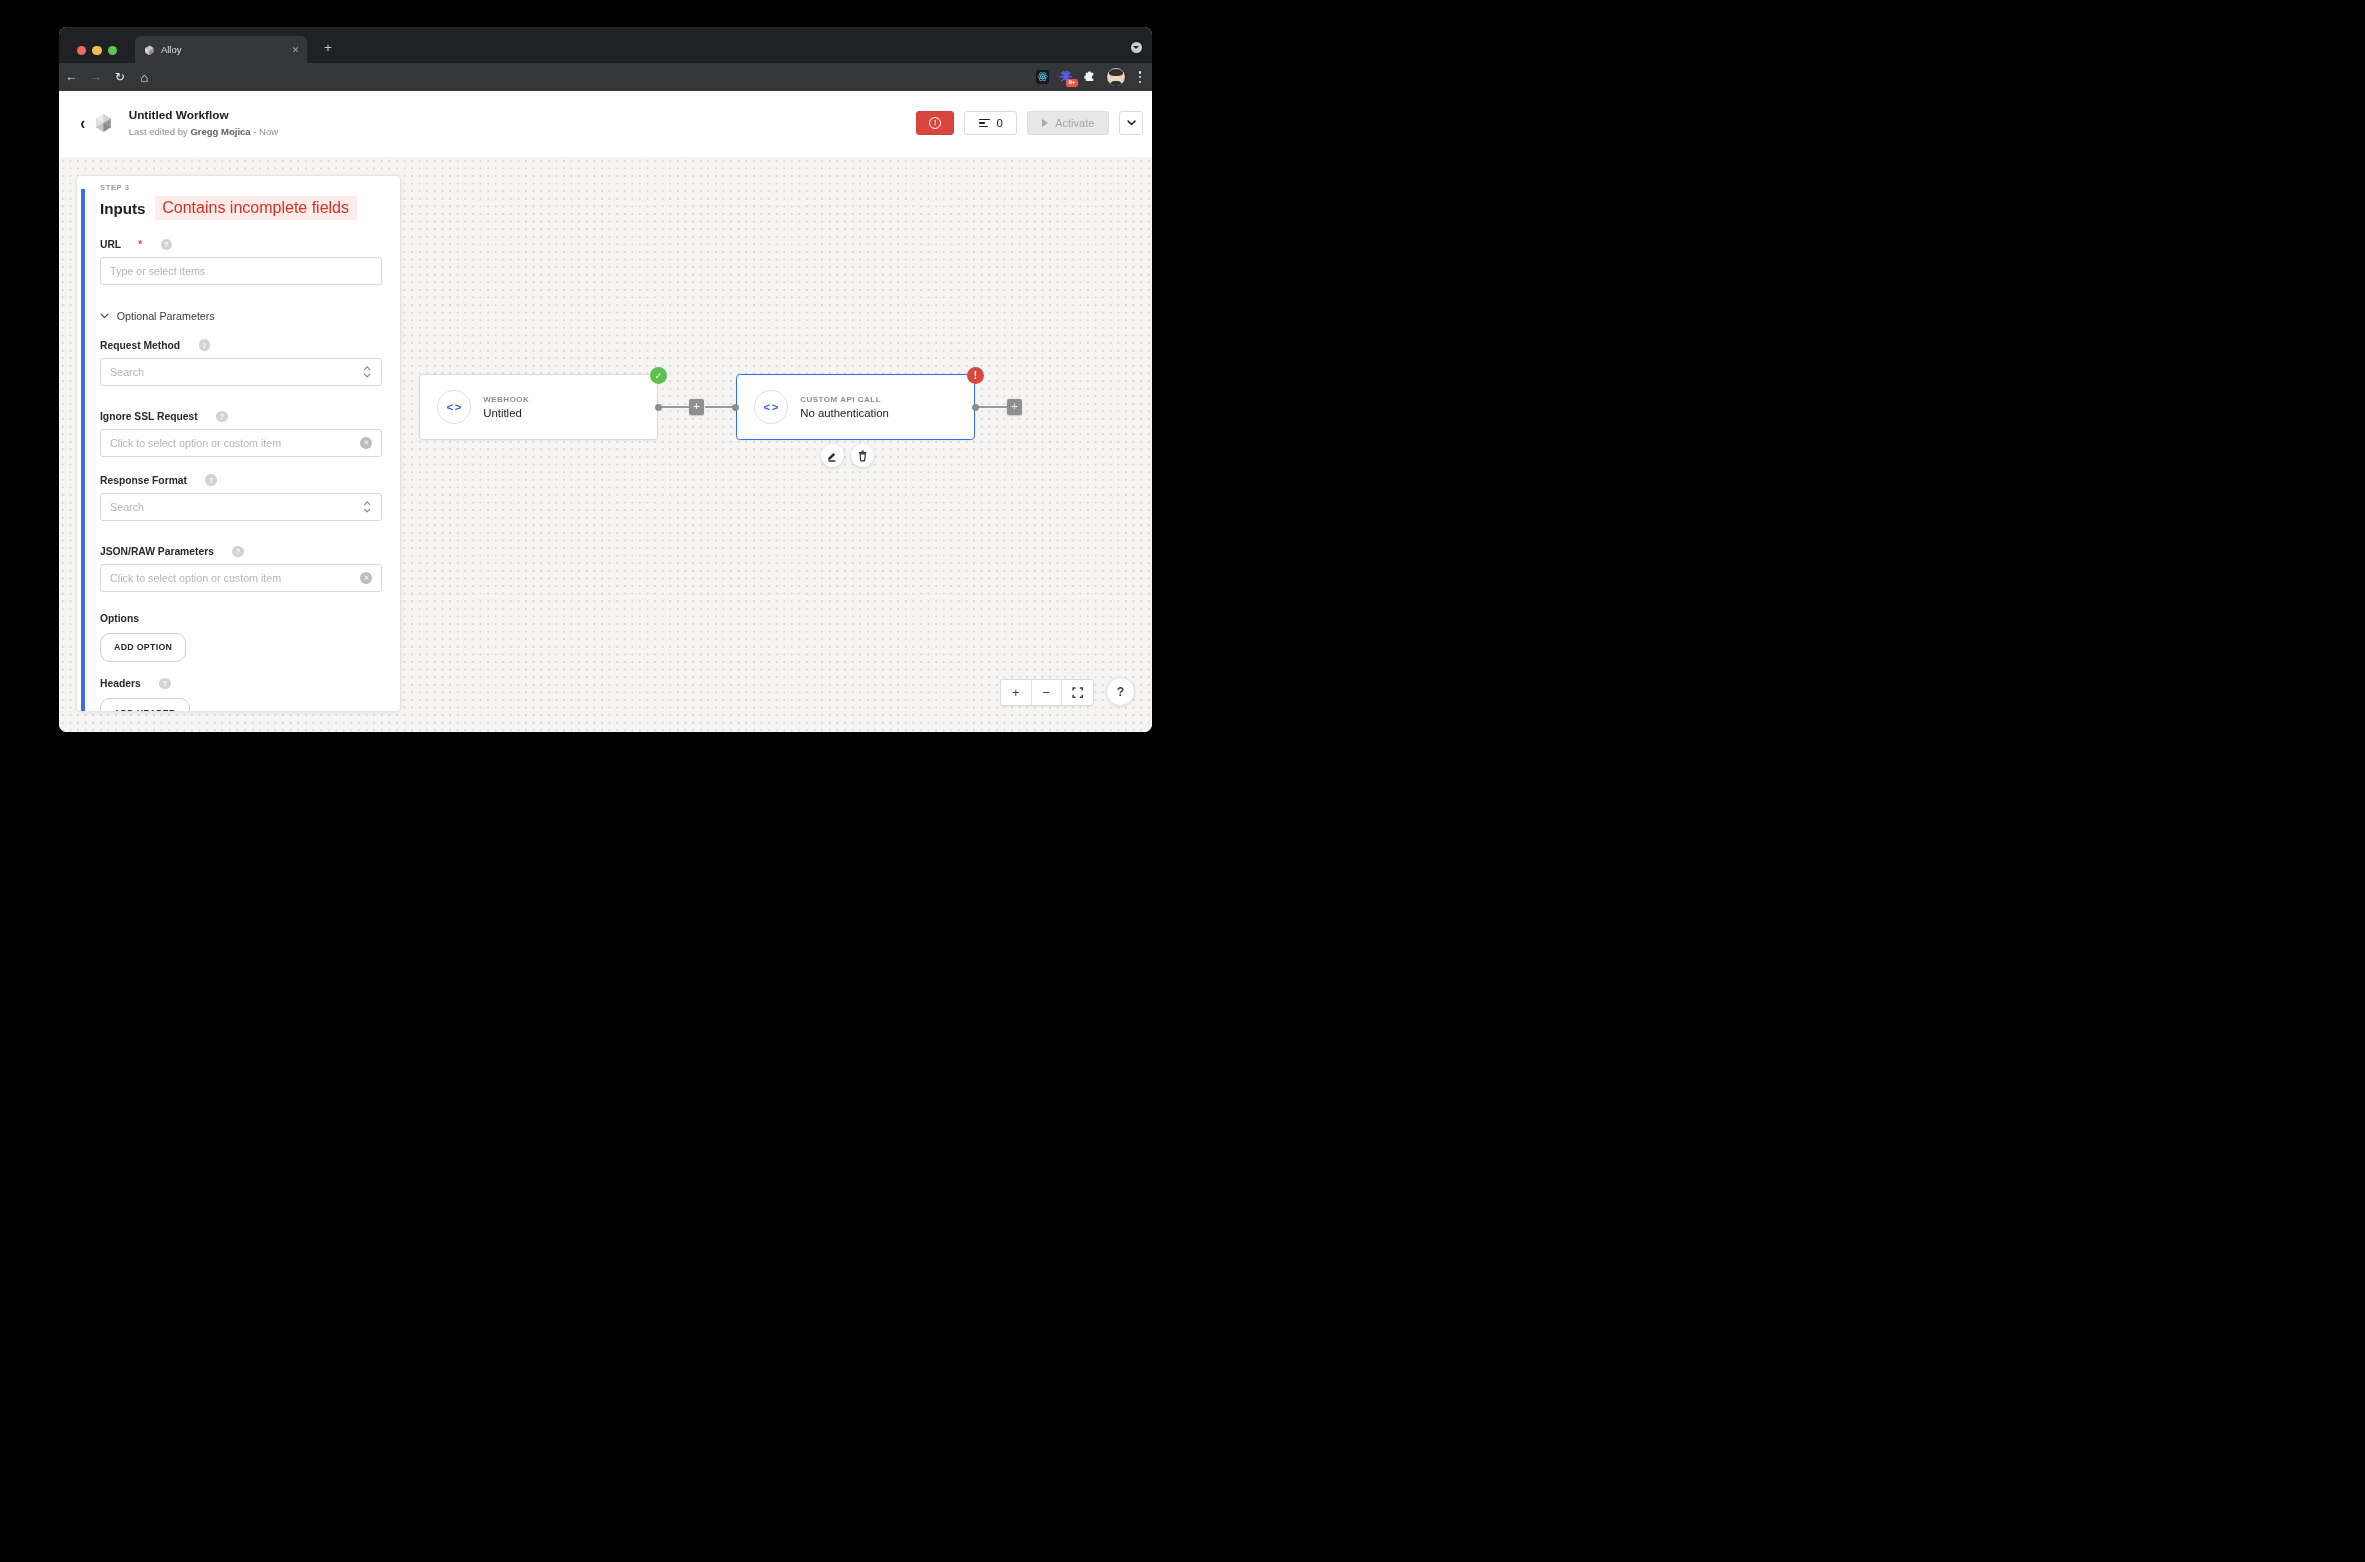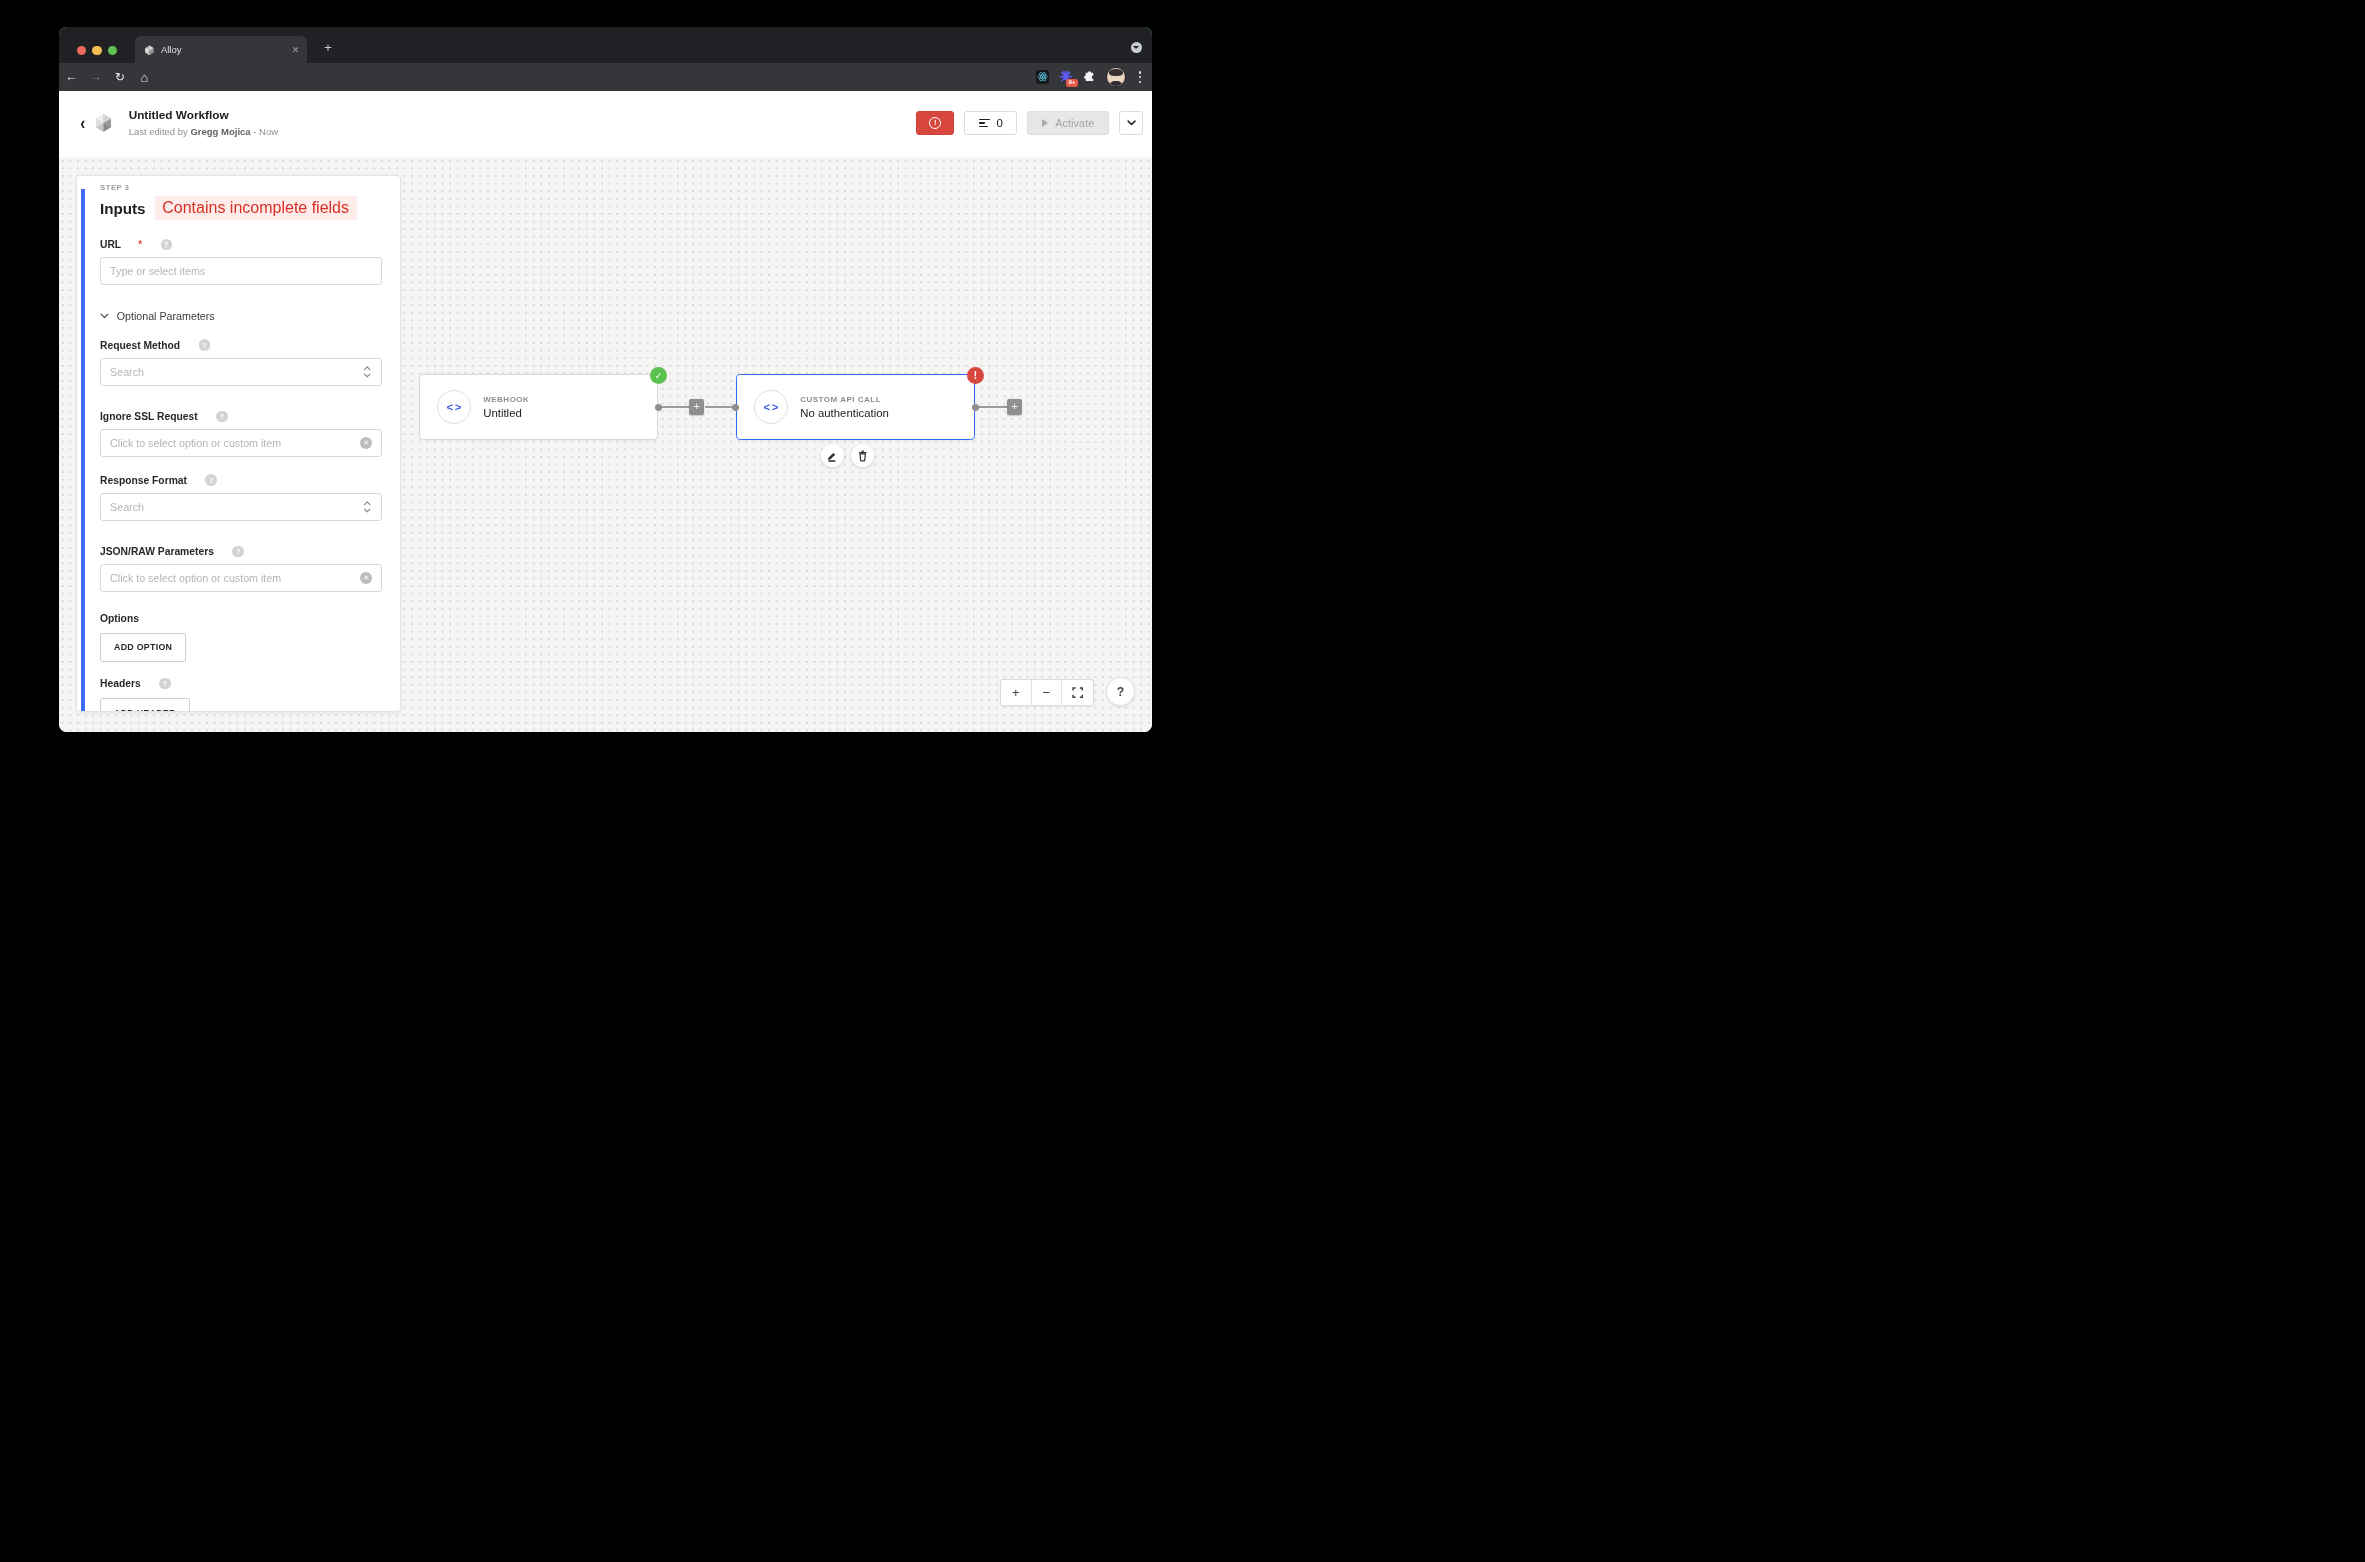--- a/index.html
+++ b/index.html
@@ -74,21 +74,21 @@
   .lab { font-size:10.3px; font-weight:700; color:#26282b; }
   .req { color:#e5473d; font-size:10px; font-weight:700; }
   .help-ic { width:11.4px; height:11.4px; border-radius:50%; background:#d3d3d3; color:#fff; font-size:7.2px; font-weight:700; display:flex; align-items:center; justify-content:center; margin-left:1.5px; }
   .field { position:relative; margin-top:6.9px; }
   .field input { width:282px; height:28px; border:0.8px solid #d9d9d9; border-radius:3px; background:#fff; padding:0 26px 0 9.1px; font-size:10.7px; color:#202124; font-family:inherit; outline:none; }
   .field input::placeholder { color:#b5b5b5; }
   .stepper { position:absolute; right:8.4px; top:6.9px; }
   .clear-ic { position:absolute; right:7.6px; top:7.6px; width:12.2px; height:12.2px; border-radius:50%; background:#bdbdbd; color:#fff; font-size:6.9px; display:flex; align-items:center; justify-content:center; }
   .collapse-row { display:flex; align-items:center; gap:7.6px; margin-top:25px; color:#3c4043; font-size:10.7px; }
   .gap33 { margin-top:25px; } .gap23 { margin-top:17.5px; } .gap27 { margin-top:20.6px; } .gap21 { margin-top:16px; }
-  .ghost-btn { margin-top:9.1px; height:29px; padding:0 13px; background:#fff; border:0.8px solid #cfcfcf; border-radius:2px; font-size:8.8px; font-weight:700; letter-spacing:0.3px; color:#26282b; display:inline-flex; align-items:center; font-family:inherit; }
+  .ghost-btn { margin-top:9.1px; height:29px; padding:0 13px; background:#fff; border:0.8px solid #cfcfcf; border-radius:10px; font-size:8.8px; font-weight:700; letter-spacing:0.3px; color:#26282b; display:inline-flex; align-items:center; font-family:inherit; }
 
   
   .node { position:absolute; width:239px; height:66px; background:#fff; border:0.8px solid #d9d9d9; border-radius:4.6px; box-shadow:0 0.8px 2.3px rgba(0,0,0,.05); display:flex; align-items:center; padding-left:17px; gap:12.2px; }
   .node.selected { border:1.5px solid #2f6cf6; }
   .node-ic { width:34px; height:34px; border-radius:50%; border:0.8px solid #dedede; color:#3b5bdb; font-size:11.4px; font-weight:600; letter-spacing:1.5px; display:flex; align-items:center; justify-content:center; flex:none; padding-left:1.5px; }
   .node-type { font-size:8px; font-weight:700; letter-spacing:0.5px; color:#8a8f94; }
   .node-name { font-size:11.4px; color:#202124; margin-top:3px; }
   .badge-c { position:absolute; width:17px; height:17px; border-radius:50%; color:#fff; display:flex; align-items:center; justify-content:center; z-index:3; }
   .badge-ok { background:#5cc04e; font-size:9.1px; }
   .badge-err { background:#d8473e; font-size:10px; font-weight:700; }

